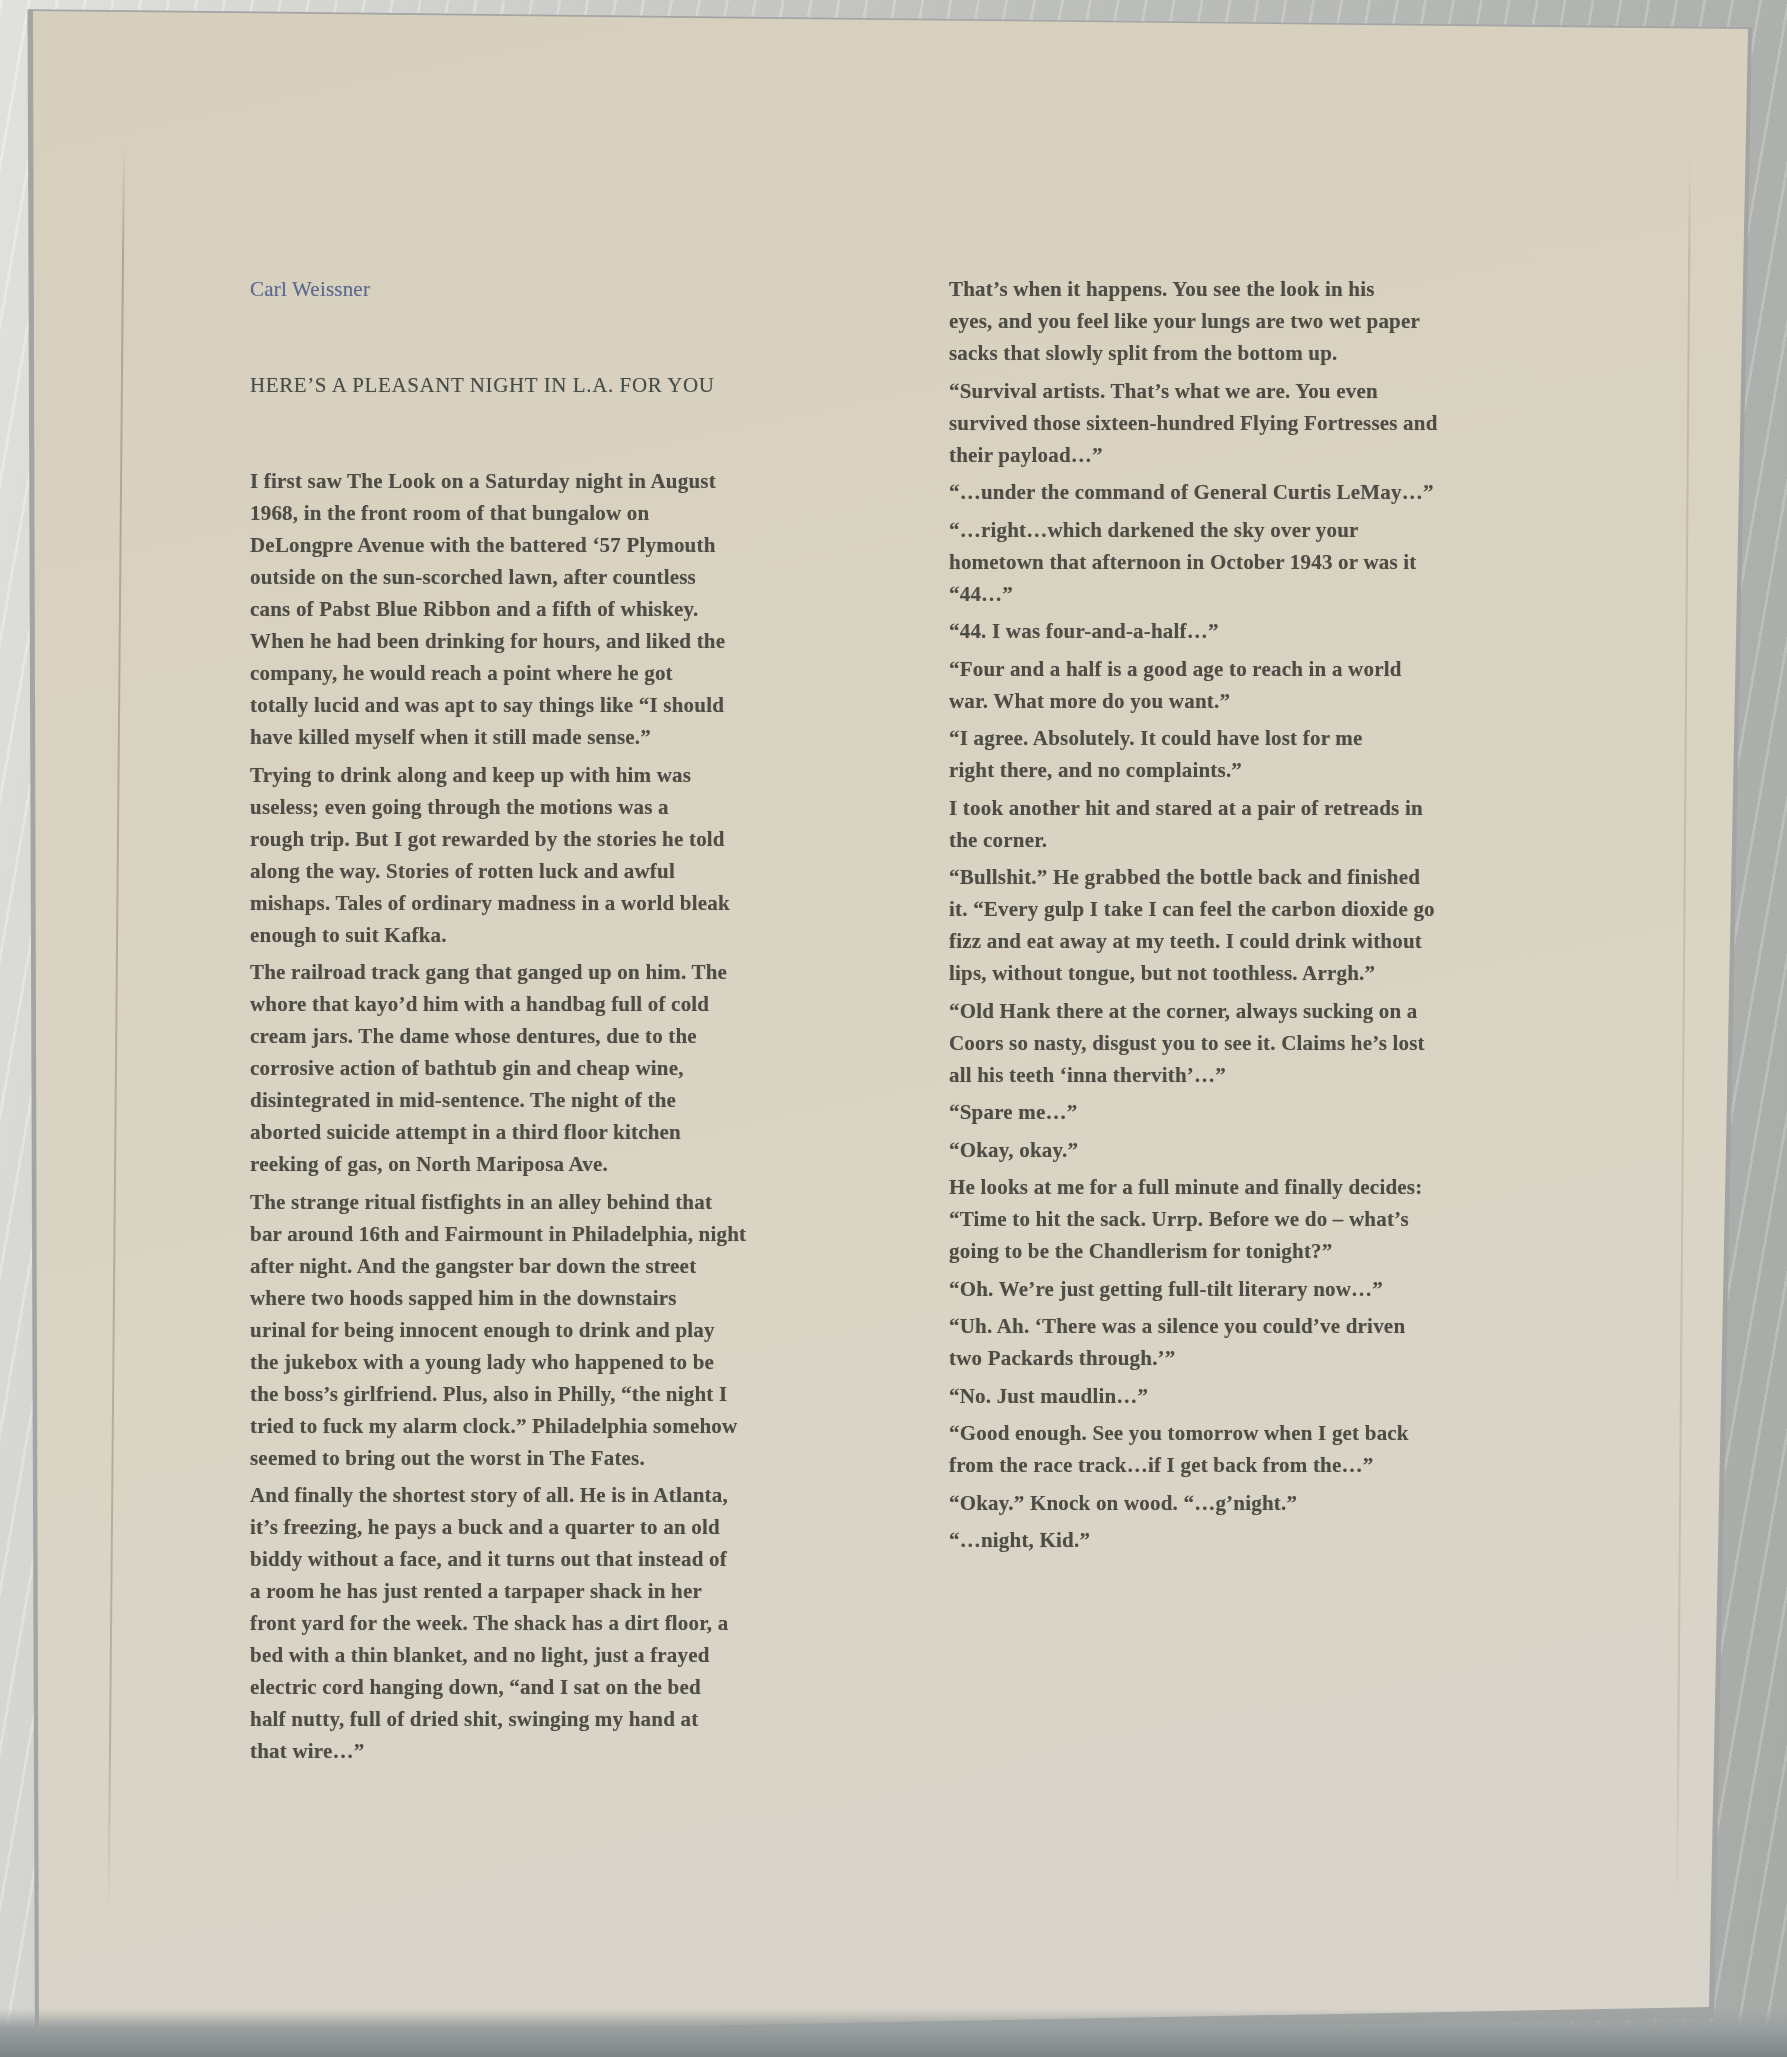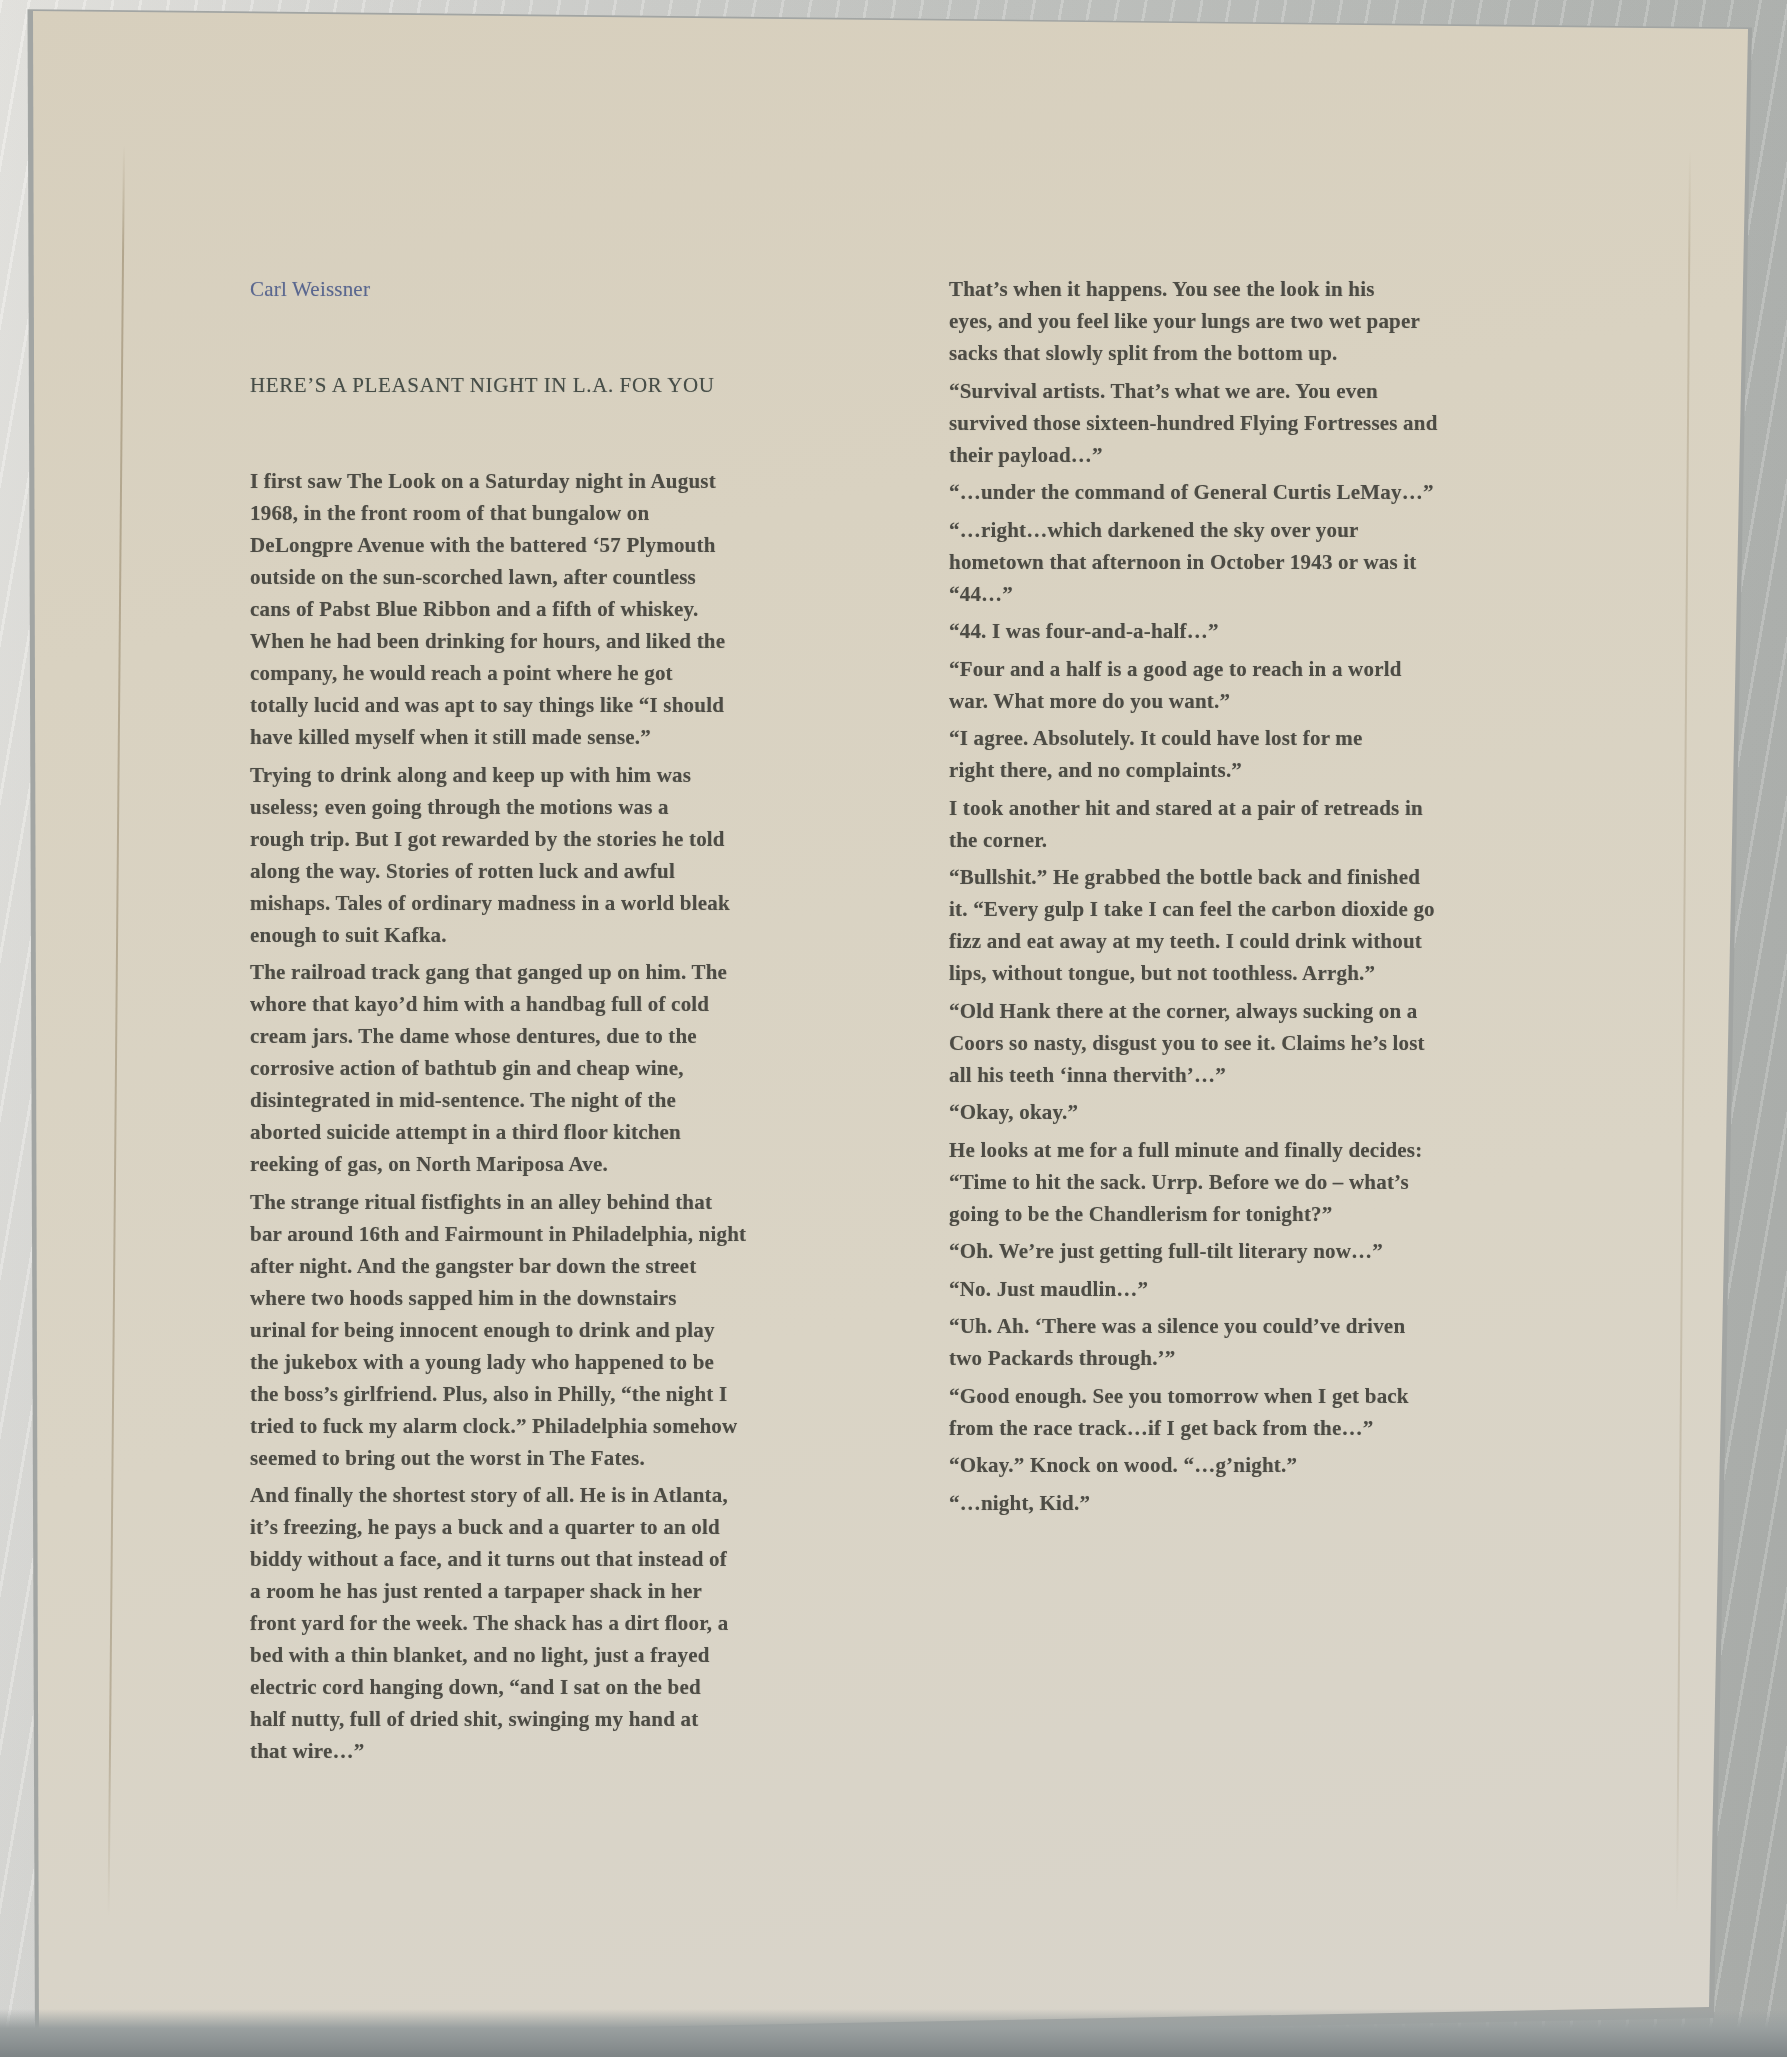--- a/index.html
+++ b/index.html
@@ -159,22 +159,22 @@
 their payload…”</p><p class="para">“…under the command of General Curtis LeMay…”</p><p class="para">“…right…which darkened the sky over your
 hometown that afternoon in October 1943 or was it
 “44…”</p><p class="para">“44. I was four-and-a-half…”</p><p class="para">“Four and a half is a good age to reach in a world
 war. What more do you want.”</p><p class="para">“I agree. Absolutely. It could have lost for me
 right there, and no complaints.”</p><p class="para">I took another hit and stared at a pair of retreads in
 the corner.</p><p class="para">“Bullshit.” He grabbed the bottle back and finished
 it. “Every gulp I take I can feel the carbon dioxide go
 fizz and eat away at my teeth. I could drink without
 lips, without tongue, but not toothless. Arrgh.”</p><p class="para">“Old Hank there at the corner, always sucking on a
 Coors so nasty, disgust you to see it. Claims he’s lost
-all his teeth ‘inna thervith’…”</p><p class="para">“Okay, okay.”</p><p class="para">He looks at me for a full minute and finally decides:
+all his teeth ‘inna thervith’…”</p><p class="para">“Spare me…”</p><p class="para">“Okay, okay.”</p><p class="para">He looks at me for a full minute and finally decides:
 “Time to hit the sack. Urrp. Before we do – what’s
-going to be the Chandlerism for tonight?”</p><p class="para">“Oh. We’re just getting full-tilt literary now…”</p><p class="para">“No. Just maudlin…”</p><p class="para">“Uh. Ah. ‘There was a silence you could’ve driven
-two Packards through.’”</p><p class="para">“Good enough. See you tomorrow when I get back
+going to be the Chandlerism for tonight?”</p><p class="para">“Oh. We’re just getting full-tilt literary now…”</p><p class="para">“Uh. Ah. ‘There was a silence you could’ve driven
+two Packards through.’”</p><p class="para">“No. Just maudlin…”</p><p class="para">“Good enough. See you tomorrow when I get back
 from the race track…if I get back from the…”</p><p class="para">“Okay.” Knock on wood. “…g’night.”</p><p class="para">“…night, Kid.”</p></div>
   </div>
 </div>
 
 <div class="backdrop-bottom"></div>
 
 
 </body></html>

